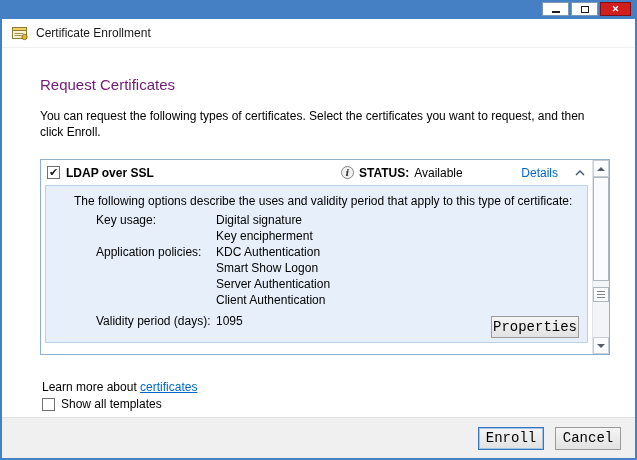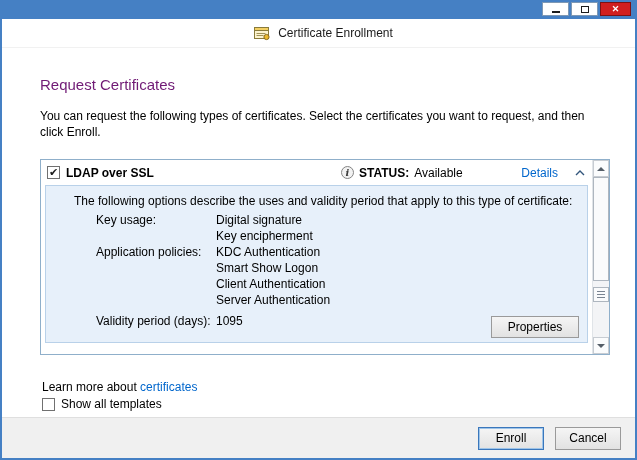--- a/index.html
+++ b/index.html
@@ -27,21 +27,20 @@
     background:#ffffff; border:1px solid #7d98b5; cursor:default;
   }
   .cap-btn.close { width:31px; background:#d11f1f; border-color:#7e1113; }
   .glyph-min { width:8px; height:2px; background:#1c1c1c; margin-top:5px; }
   .glyph-max { width:8px; height:7px; border:1px solid #1c1c1c; }
   .glyph-close { color:#fff; font-size:9px; font-weight:bold; line-height:1; }
   .title-row {
     position:absolute; left:0; right:0; top:19px; height:29px;
     background:#fff; display:flex; align-items:center; padding-left:9px; gap:7px;
     border-bottom:1px solid #f1f1f1;
-    justify-content:center;
   }
   .app-title { font-size:12px; color:#1a1a1a; }
   
   .heading { position:absolute; left:38px; top:76px; font-size:15px; color:#701a75; }
   .intro { position:absolute; left:38px; top:108px; width:556px; line-height:16px; }
   
   .template-box {
     position:absolute; left:38px; top:159px; width:570px; height:196px;
     border:1px solid #8fafca; background:#fff;
   }
@@ -70,39 +69,39 @@
     background:#e7f0fa; border:1px solid #b9d1e9;
   }
   .details-desc { padding:8px 8px 2px 28px; line-height:14px; }
   .detail-rows { margin-left:50px; margin-top:2px; }
   .drow { display:grid; grid-template-columns:120px auto; }
   .drow .dlabel { white-space:nowrap; }
   .drow .dvals div { line-height:16px; }
   .drow .dlabel { line-height:16px; }
   .gap-top { margin-top:5px; }
   .btn {
-    font-family:Liberation Sans, sans-serif; font-size:12px; color:#000;
+    font-family:Liberation Mono, monospace; font-size:14px; color:#000;
     background:linear-gradient(#f5f5f5,#e2e2e2); border:1px solid #9a9a9a;
     display:inline-flex; align-items:center; justify-content:center; cursor:default;
   }
   .properties-btn { position:absolute; right:8px; bottom:4px; width:88px; height:22px; }
   
   .scrollbar { position:absolute; top:0; right:0; bottom:0; width:17px; background:#f3f4f6; border-left:1px solid #e0e4e8; }
   .sb-btn { position:absolute; left:0; width:16px; height:17px; background:#fbfcfd; border:1px solid #c7ccd2; display:flex; align-items:center; justify-content:center; }
   .sb-btn.up { top:0; }
   .sb-btn.down { bottom:0; }
   .arrow-up { width:0; height:0; border-left:4px solid transparent; border-right:4px solid transparent; border-bottom:4px solid #555e68; }
   .arrow-down { width:0; height:0; border-left:4px solid transparent; border-right:4px solid transparent; border-top:4px solid #555e68; }
   .sb-thumb { position:absolute; left:0; top:17px; width:16px; height:104px; background:#fafbfc; border:1px solid #aeb6bf; }
   .sb-grip { position:absolute; left:0; top:127px; width:16px; height:15px; background:#fafbfc; border:1px solid #aeb6bf; display:flex; flex-direction:column; align-items:center; justify-content:center; gap:2px; }
   .sb-grip i { display:block; width:8px; height:1px; background:#7a8491; }
   
   .show-all { position:absolute; left:40px; top:361px; display:flex; align-items:center; gap:6px;margin-top:36px; }
   .learn-more { position:absolute; left:40px; top:380px; }
-  .link { color:#0066cc; cursor:pointer; }
+  .link { color:#0066cc; text-decoration:underline; cursor:pointer; }
   
   .footer-band {
     position:absolute; left:0; right:0; bottom:0; height:41px;
     background:#f0f0f0; border-top:1px solid #dfdfdf;
     display:flex; align-items:center; justify-content:flex-end; gap:11px; padding-right:14px;
   }
   .footer-band .btn { width:66px; height:23px; }
   .btn.default { border:1px solid #3a77bc; box-shadow:inset 0 0 0 1px #9ec4e8; }
 </style>
 </head>
@@ -168,22 +167,22 @@
           <div class="dvals">
             <div>Digital signature</div>
             <div>Key encipherment</div>
           </div>
         </div>
         <div class="drow">
           <div class="dlabel">Application policies:</div>
           <div class="dvals">
             <div>KDC Authentication</div>
             <div>Smart Show Logon</div>
+            <div>Server Authentication</div>
             <div>Client Authentication</div>
-            <div>Server Authentication</div>
           </div>
         </div>
         <div class="drow gap-top">
           <div class="dlabel">Validity period (days):</div>
           <div class="dvals">
             <div>1095</div>
           </div>
         </div>
       </div>
       <button class="btn properties-btn">Properties</button>

